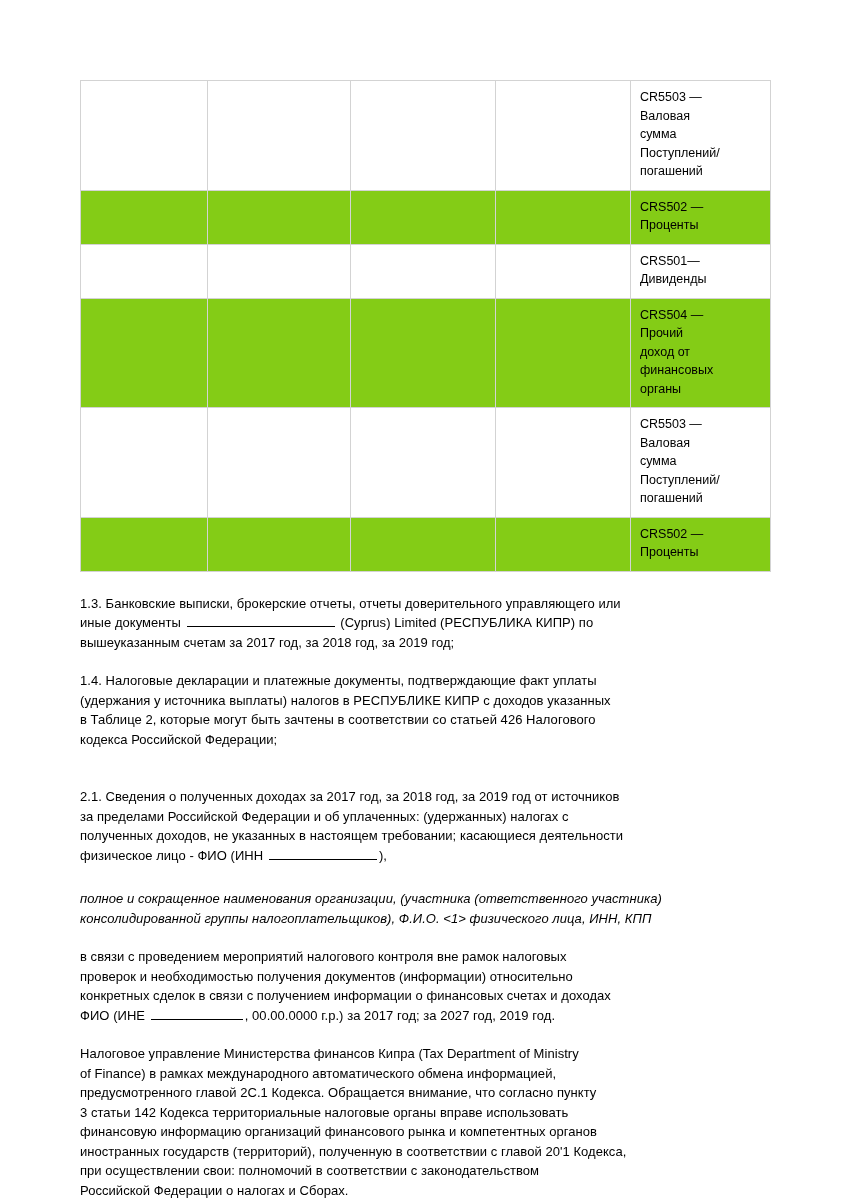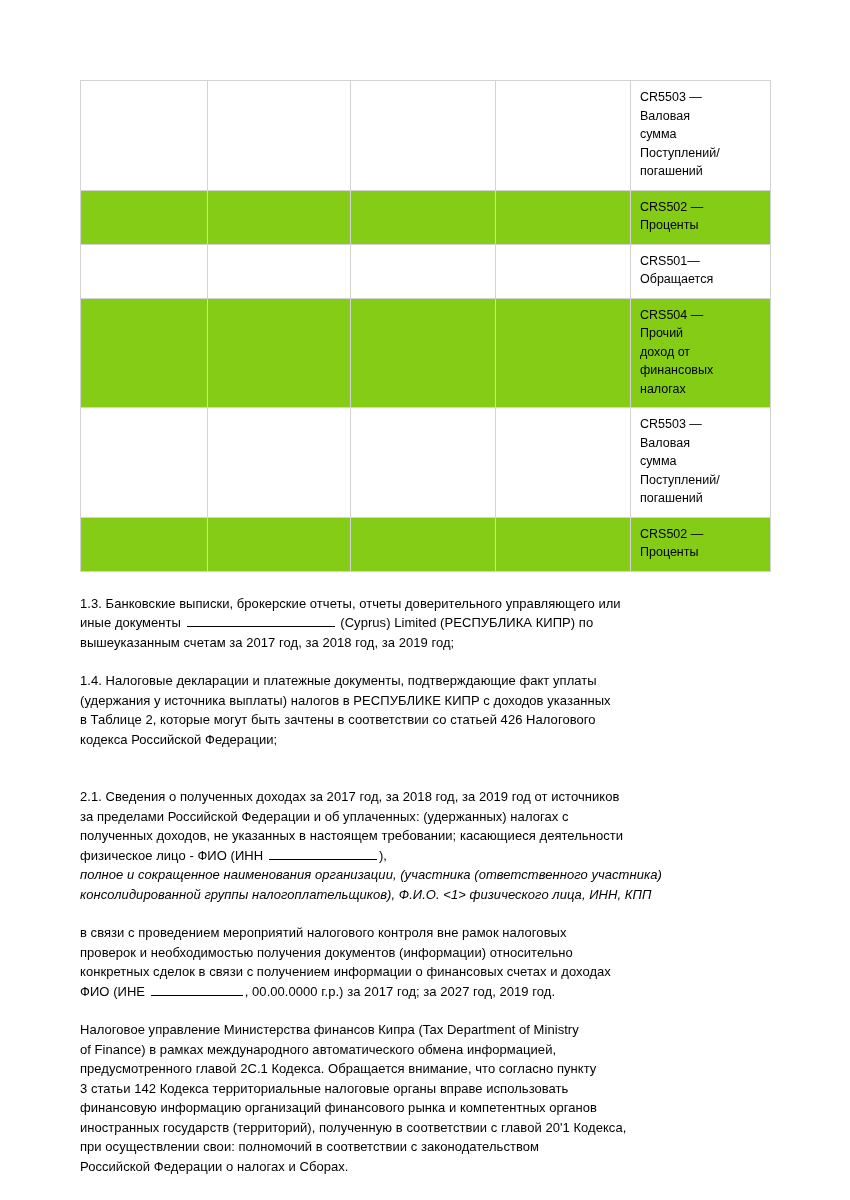--- a/index.html
+++ b/index.html
@@ -62,20 +62,21 @@
     font-size: 13px;
     line-height: 19.5px;
     letter-spacing: 0.05px;
   }
   .para {
     margin: 0;
     white-space: pre-line;
   }
   .para.italic {
     font-style: italic;
+    margin-top: 24px;
   }
   .spacer-lg { height: 19px; }
   .spacer-md { height: 19px; }
   .gap-after-table { height: 22px; }
 
   .blank-line {
     display: inline-block;
     border-bottom: 1px solid #000;
     vertical-align: baseline;
     height: 13px;
@@ -125,35 +126,35 @@
           </td>
       </tr>
 
       <tr>
         <td class="empty"></td>
         <td class="empty"></td>
         <td class="empty"></td>
         <td class="empty"></td>
         <td>
             <span class="cell-text">CRS501—
-Обращается</span>
+Дивиденды</span>
           </td>
       </tr>
 
       <tr class="shaded">
         <td class="empty"></td>
         <td class="empty"></td>
         <td class="empty"></td>
         <td class="empty"></td>
         <td>
             <span class="cell-text">CRS504 —
 Прочий
 доход от
 финансовых
-налогах</span>
+органы</span>
           </td>
       </tr>
 
       <tr>
         <td class="empty"></td>
         <td class="empty"></td>
         <td class="empty"></td>
         <td class="empty"></td>
         <td>
             <span class="cell-text">CR5503 —

